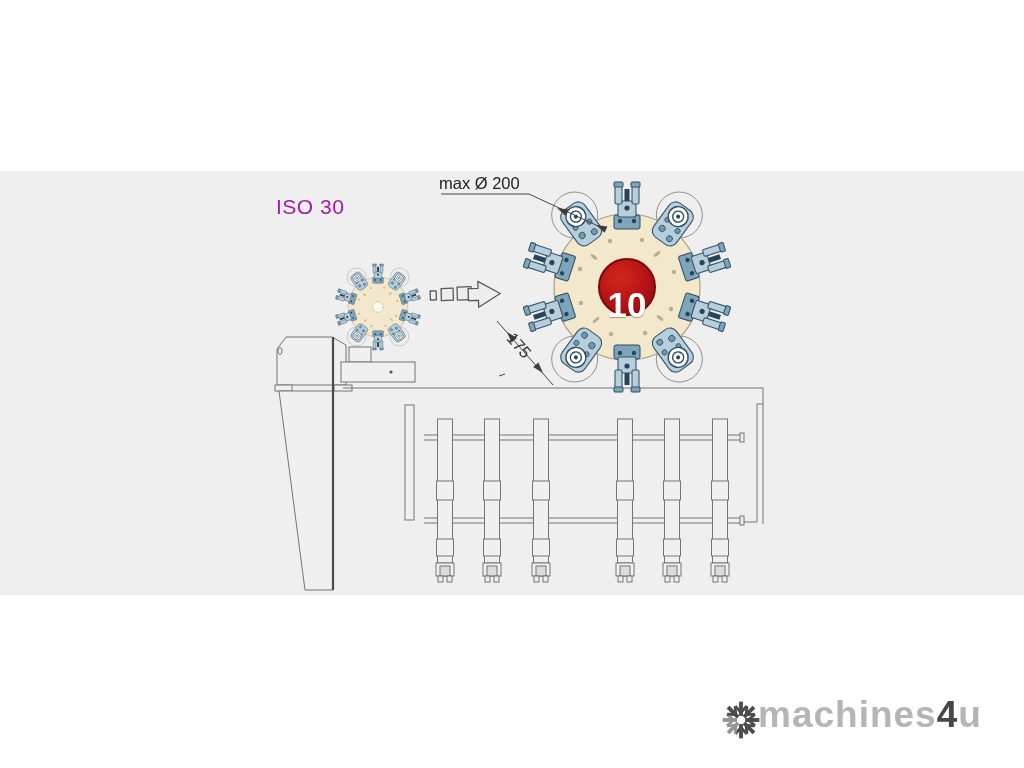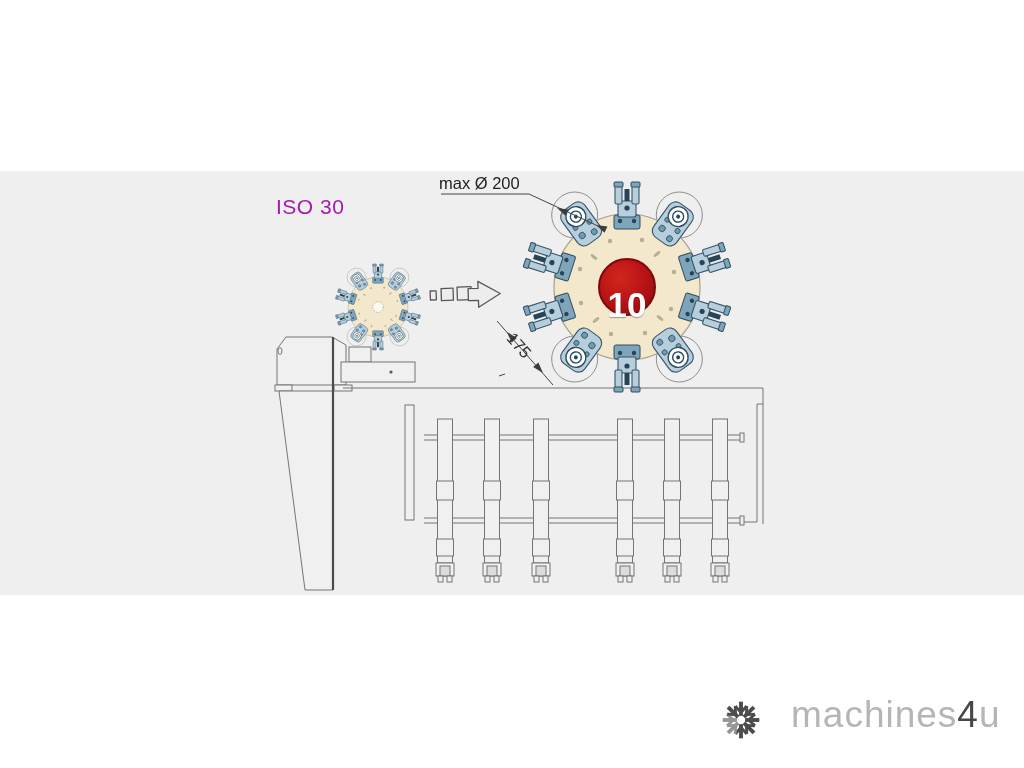--- a/index.html
+++ b/index.html
@@ -43,22 +43,22 @@
   .badge-label {
     left:597px; top:265px; width:60px; height:45px; line-height:45px;
     text-align:center; font-size:35px; font-weight:bold;
     color:var(--badge-text,#fff); text-shadow:0 1px 1px rgba(90,0,0,.4);margin-top:17px;
   }
 
   
   .logo { position:absolute; left:720px; top:696px; width:280px; height:60px; }
   .logo-icon { position:absolute; left:2px; top:3px; }
   .logo-text {
-    position:absolute; left:38px; top:0px; font-size:37px; font-weight:normal;
-    letter-spacing:1px; line-height:38px;margin-left:33px;
+    position:absolute; left:38px; top:0px; font-size:37px; font-weight:bold;
+    letter-spacing:1px; line-height:38px;
   }
   .logo-text .lt  { color:var(--logo-light-gray,#b5b5b5); }
   .logo-text .dk  { color:var(--logo-dark-gray,#474747); }
   .logo-tld {
     position:absolute; left:38px; top:36px; width:228px; text-align:right;
     font-size:15px; font-weight:bold; color:#585858; letter-spacing:.5px;
   }
 </style>
 </head>
 <body>

